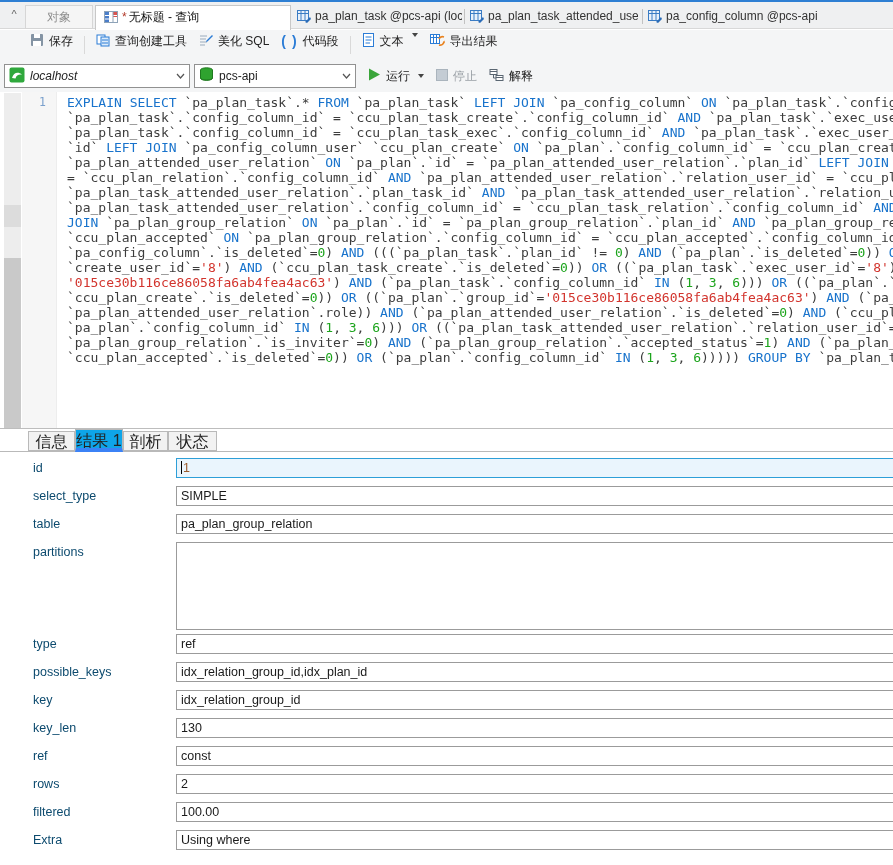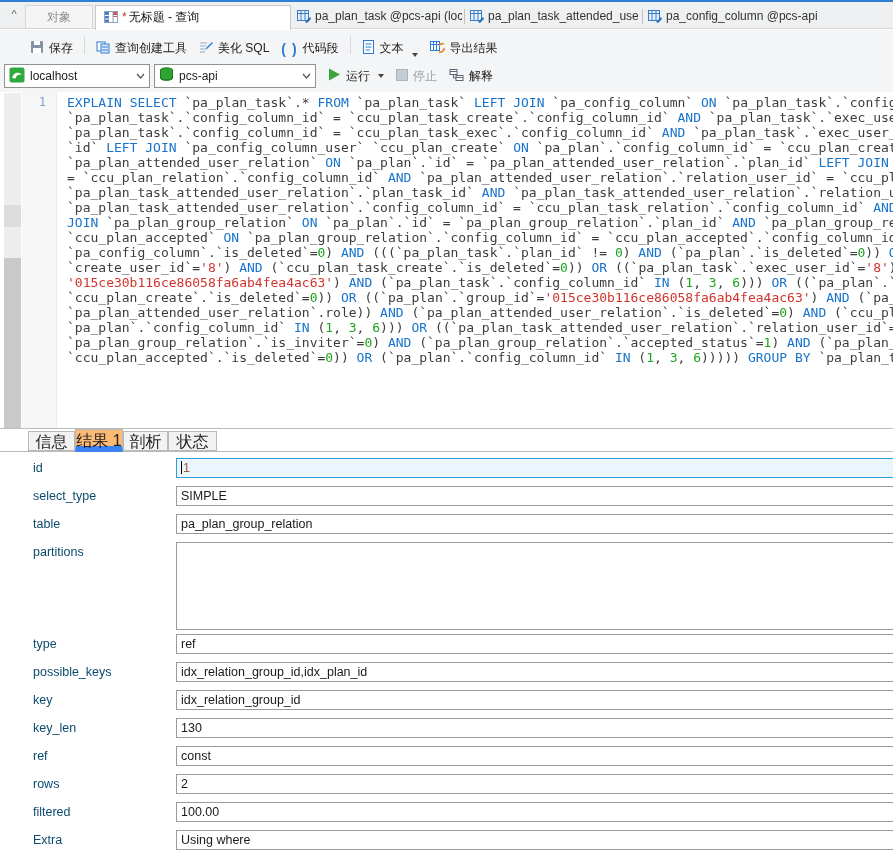--- a/index.html
+++ b/index.html
@@ -25,34 +25,34 @@
   .ttab { position:absolute; top:3px; height:24px; line-height:22px; color:#333; white-space:nowrap;
           overflow:hidden; text-align:left; }
   .ttab1 { left:297px; width:165px; }
   .ttab2 { left:470px; width:168px; }
   .ttab3 { left:648px; width:170px; }
   .tsep { position:absolute; top:7px; width:1px; height:15px; background:#c2c2c2; }
 
   
   .toolbar { position:absolute; left:0; top:30px; width:893px; height:30px; background:#f4f5f6;
              display:flex; align-items:center; }
-  .tbtn { display:flex; align-items:flex-end; gap:5px; height:24px; padding:0 6px; cursor:pointer;
+  .tbtn { display:flex; align-items:flex-start; gap:5px; height:24px; padding:0 6px; cursor:pointer;
           white-space:nowrap; color:#222; }
   .vsep { width:1px; height:18px; background:#d9d9d9; margin:0 5px; }
   .ddarrow { width:0; height:0; border-left:3px solid transparent; border-right:3px solid transparent;
              border-top:4px solid #444; margin-left:3px; }
   .parens { color:#2b7cd6; font-weight:bold; font-size:14px; letter-spacing:1px; }
 
   
   .connbar { position:absolute; left:0; top:60px; width:893px; height:32px; background:#f4f5f6;
              display:flex; align-items:center; }
   .selectbox { display:flex; align-items:center; height:24px; background:#fff;
                border:1px solid #919191; margin-left:4px; padding:0 4px; cursor:pointer; }
   .selectbox .slabel { margin-left:5px; flex:1; }
-  .sel-conn { width:146px; }
+  .sel-conn { width:186px;font-style:italic; }
   .sel-db { width:162px; }
   .chev-dn { width:9px; height:6px; margin-left:4px; }
   .runbtn,.stopbtn,.explainbtn { display:flex; align-items:center; gap:5px; margin-left:12px;
                                   cursor:pointer; white-space:nowrap; }
   .stopbtn { color:#9aa0a6; cursor:default; }
 
   
   .editor { position:absolute; left:0; top:92px; width:893px; height:336px; background:#fff; }
   .gutter { position:absolute; left:22px; top:0; width:35px; height:336px; background:#f6f6f6;
             border-right:1px solid #ededed; }
@@ -69,21 +69,21 @@
   .scrollstrip { position:absolute; left:4px; top:93px; width:17px; height:772px; background:#ededed; }
   .scrollnotch { position:absolute; left:0; top:112px; width:17px; height:22px; background:#dcdcdc; }
   .scrollthumb { position:absolute; left:0; top:165px; width:17px; height:607px; background:#c9c9c9; }
 
   
   .editdivider { position:absolute; left:0; top:428px; width:893px; height:1px; background:#bdbdbd; }
   .rtabs { position:absolute; left:0; top:429px; width:893px; height:23px; background:#fff; }
   .rtabs .baseline { position:absolute; left:0; bottom:0; width:893px; height:1px; background:#b9b9b9; }
   .rtab { position:absolute; top:2px; height:20px; line-height:19px; text-align:center;
           background:#f2f2f2; border:1px solid #b9b9b9; font-size:16px; cursor:pointer; }
-  .rtab.active { background:#fdba74; top:0; height:23px; line-height:21px; z-index:2; border-bottom:6px solid #3b82f6; }
+  .rtab.active { background:#0ea5e9; top:0; height:23px; line-height:21px; z-index:2; border-bottom:4px solid #3b82f6; }
   .rtab-info   { left:28px;  width:47px; }
   .rtab-result { left:75px;  width:48px; }
   .rtab-prof   { left:123px; width:45px; }
   .rtab-stat   { left:168px; width:49px; }
 
   
   .form { position:absolute; left:0; top:452px; width:893px; height:413px; background:#fff;
           padding-top:6px; }
   .frow { position:relative; height:28px; }
   .frow.tall { height:92px; }

